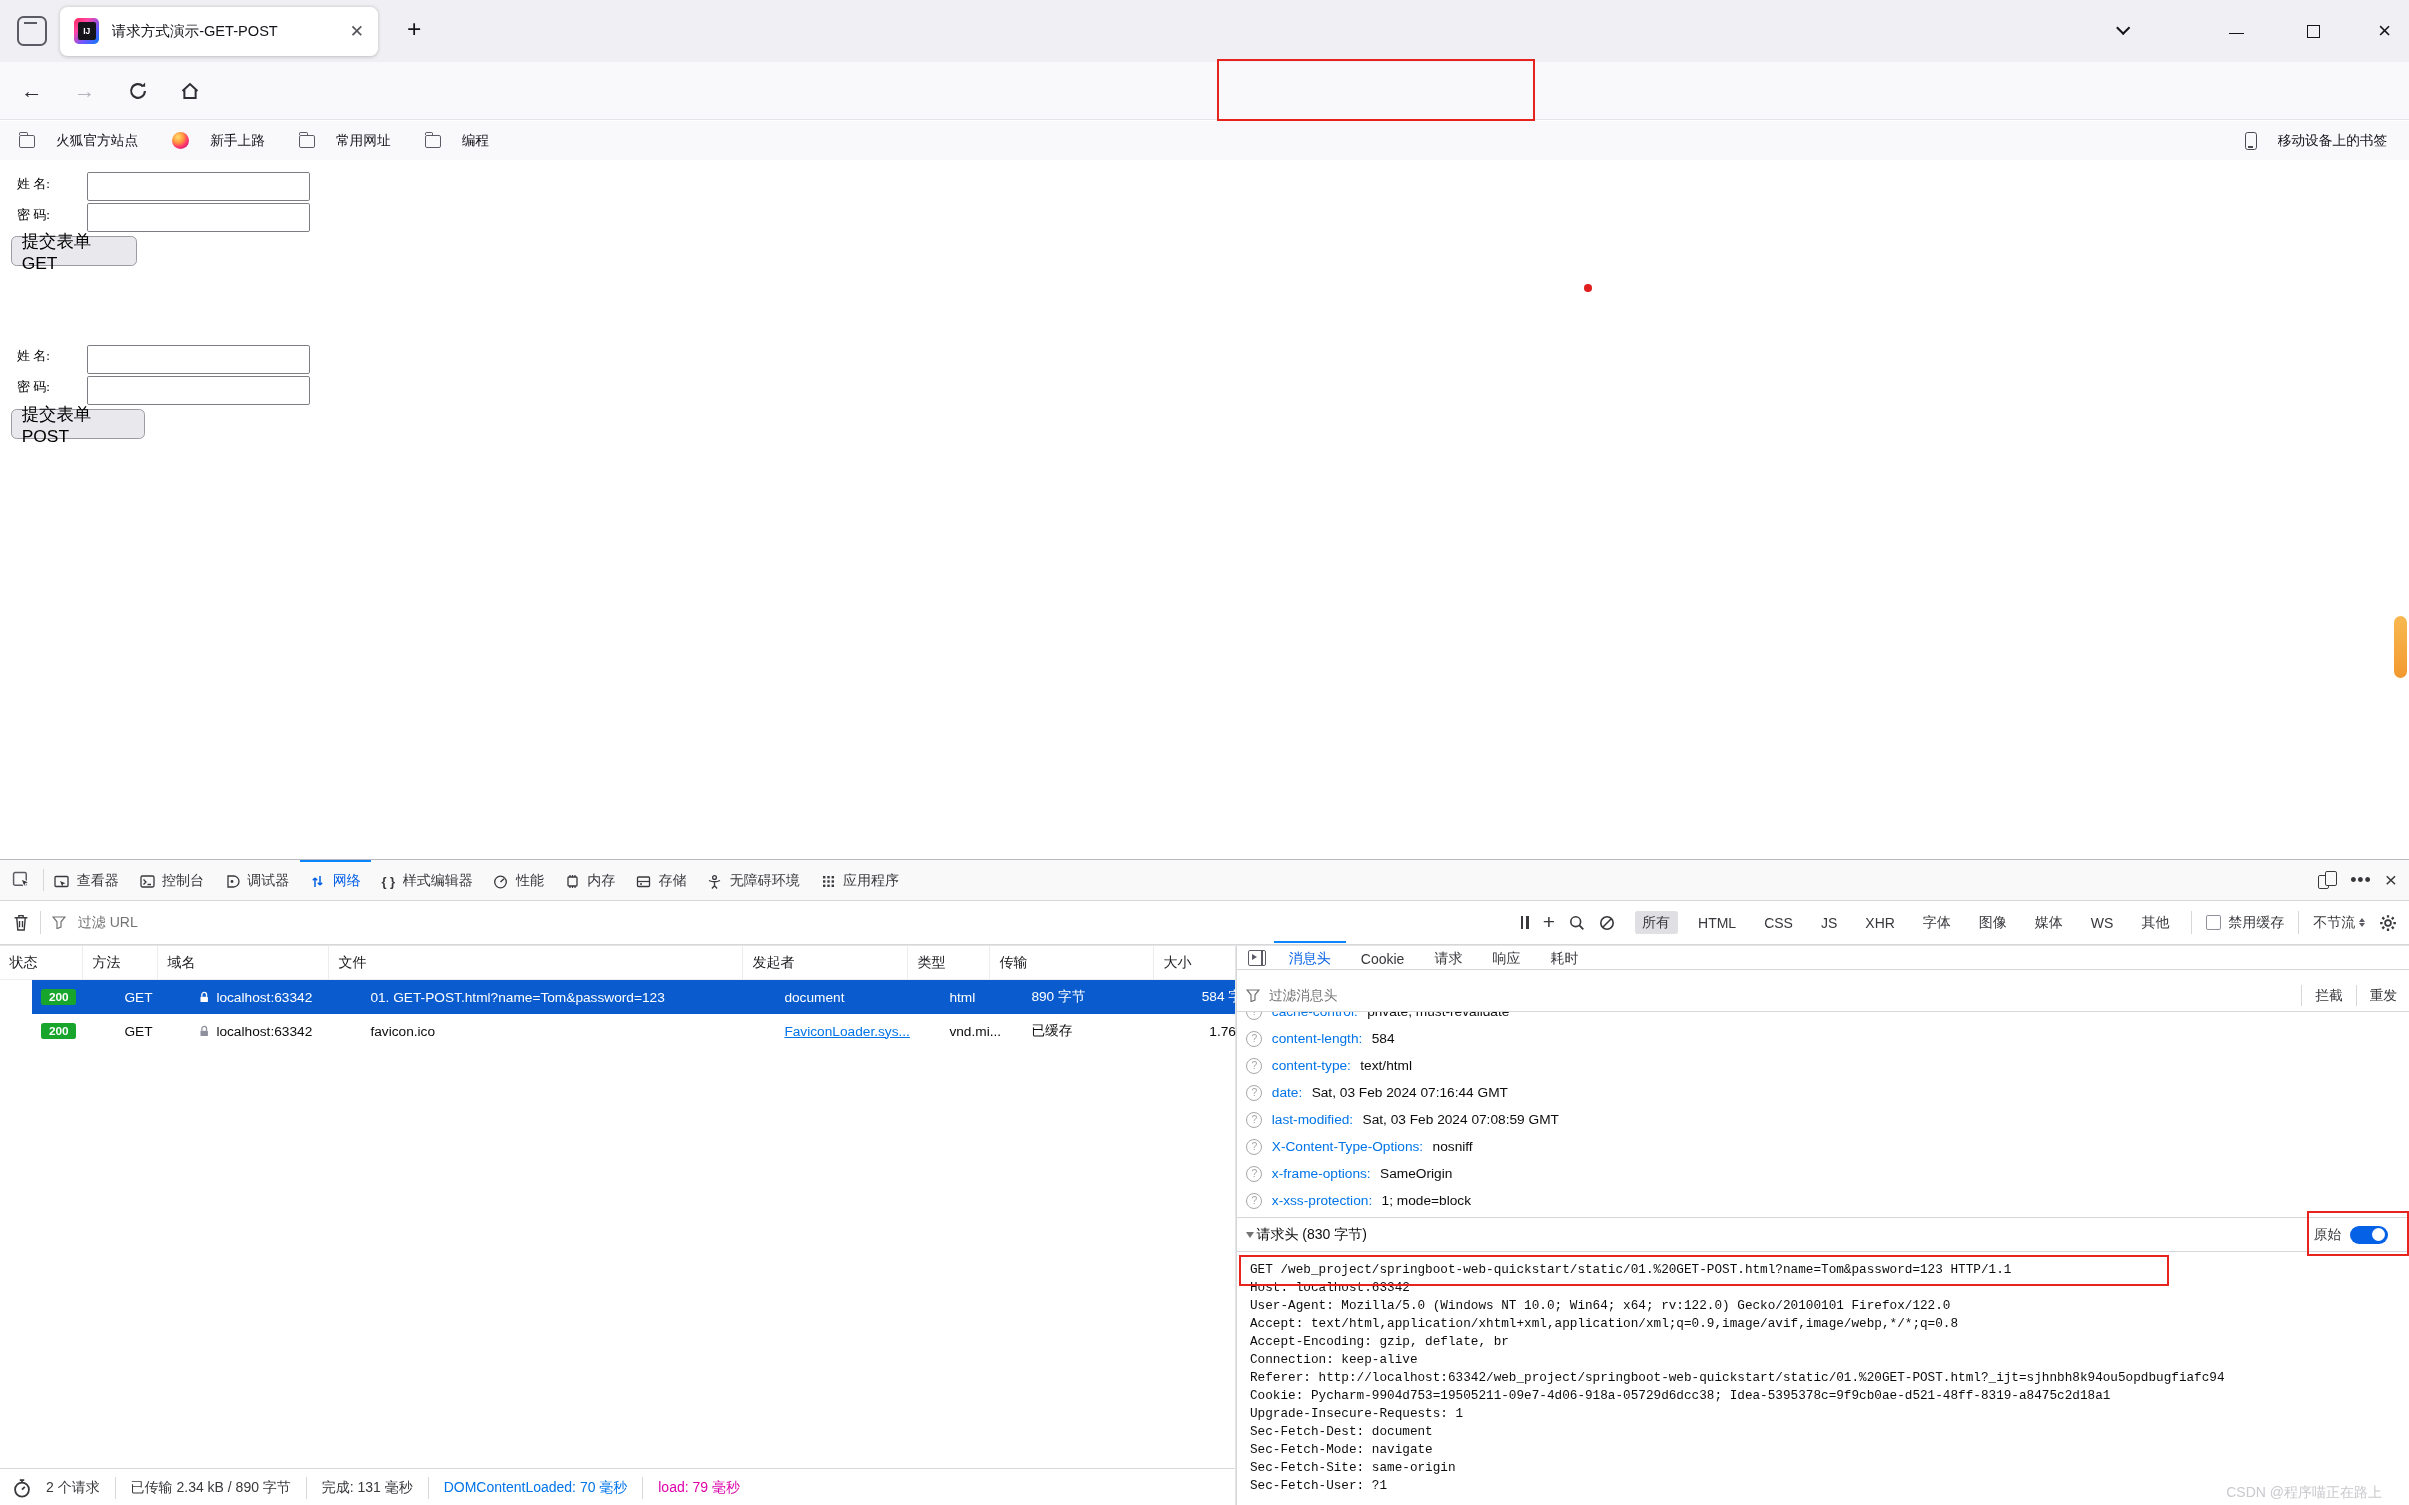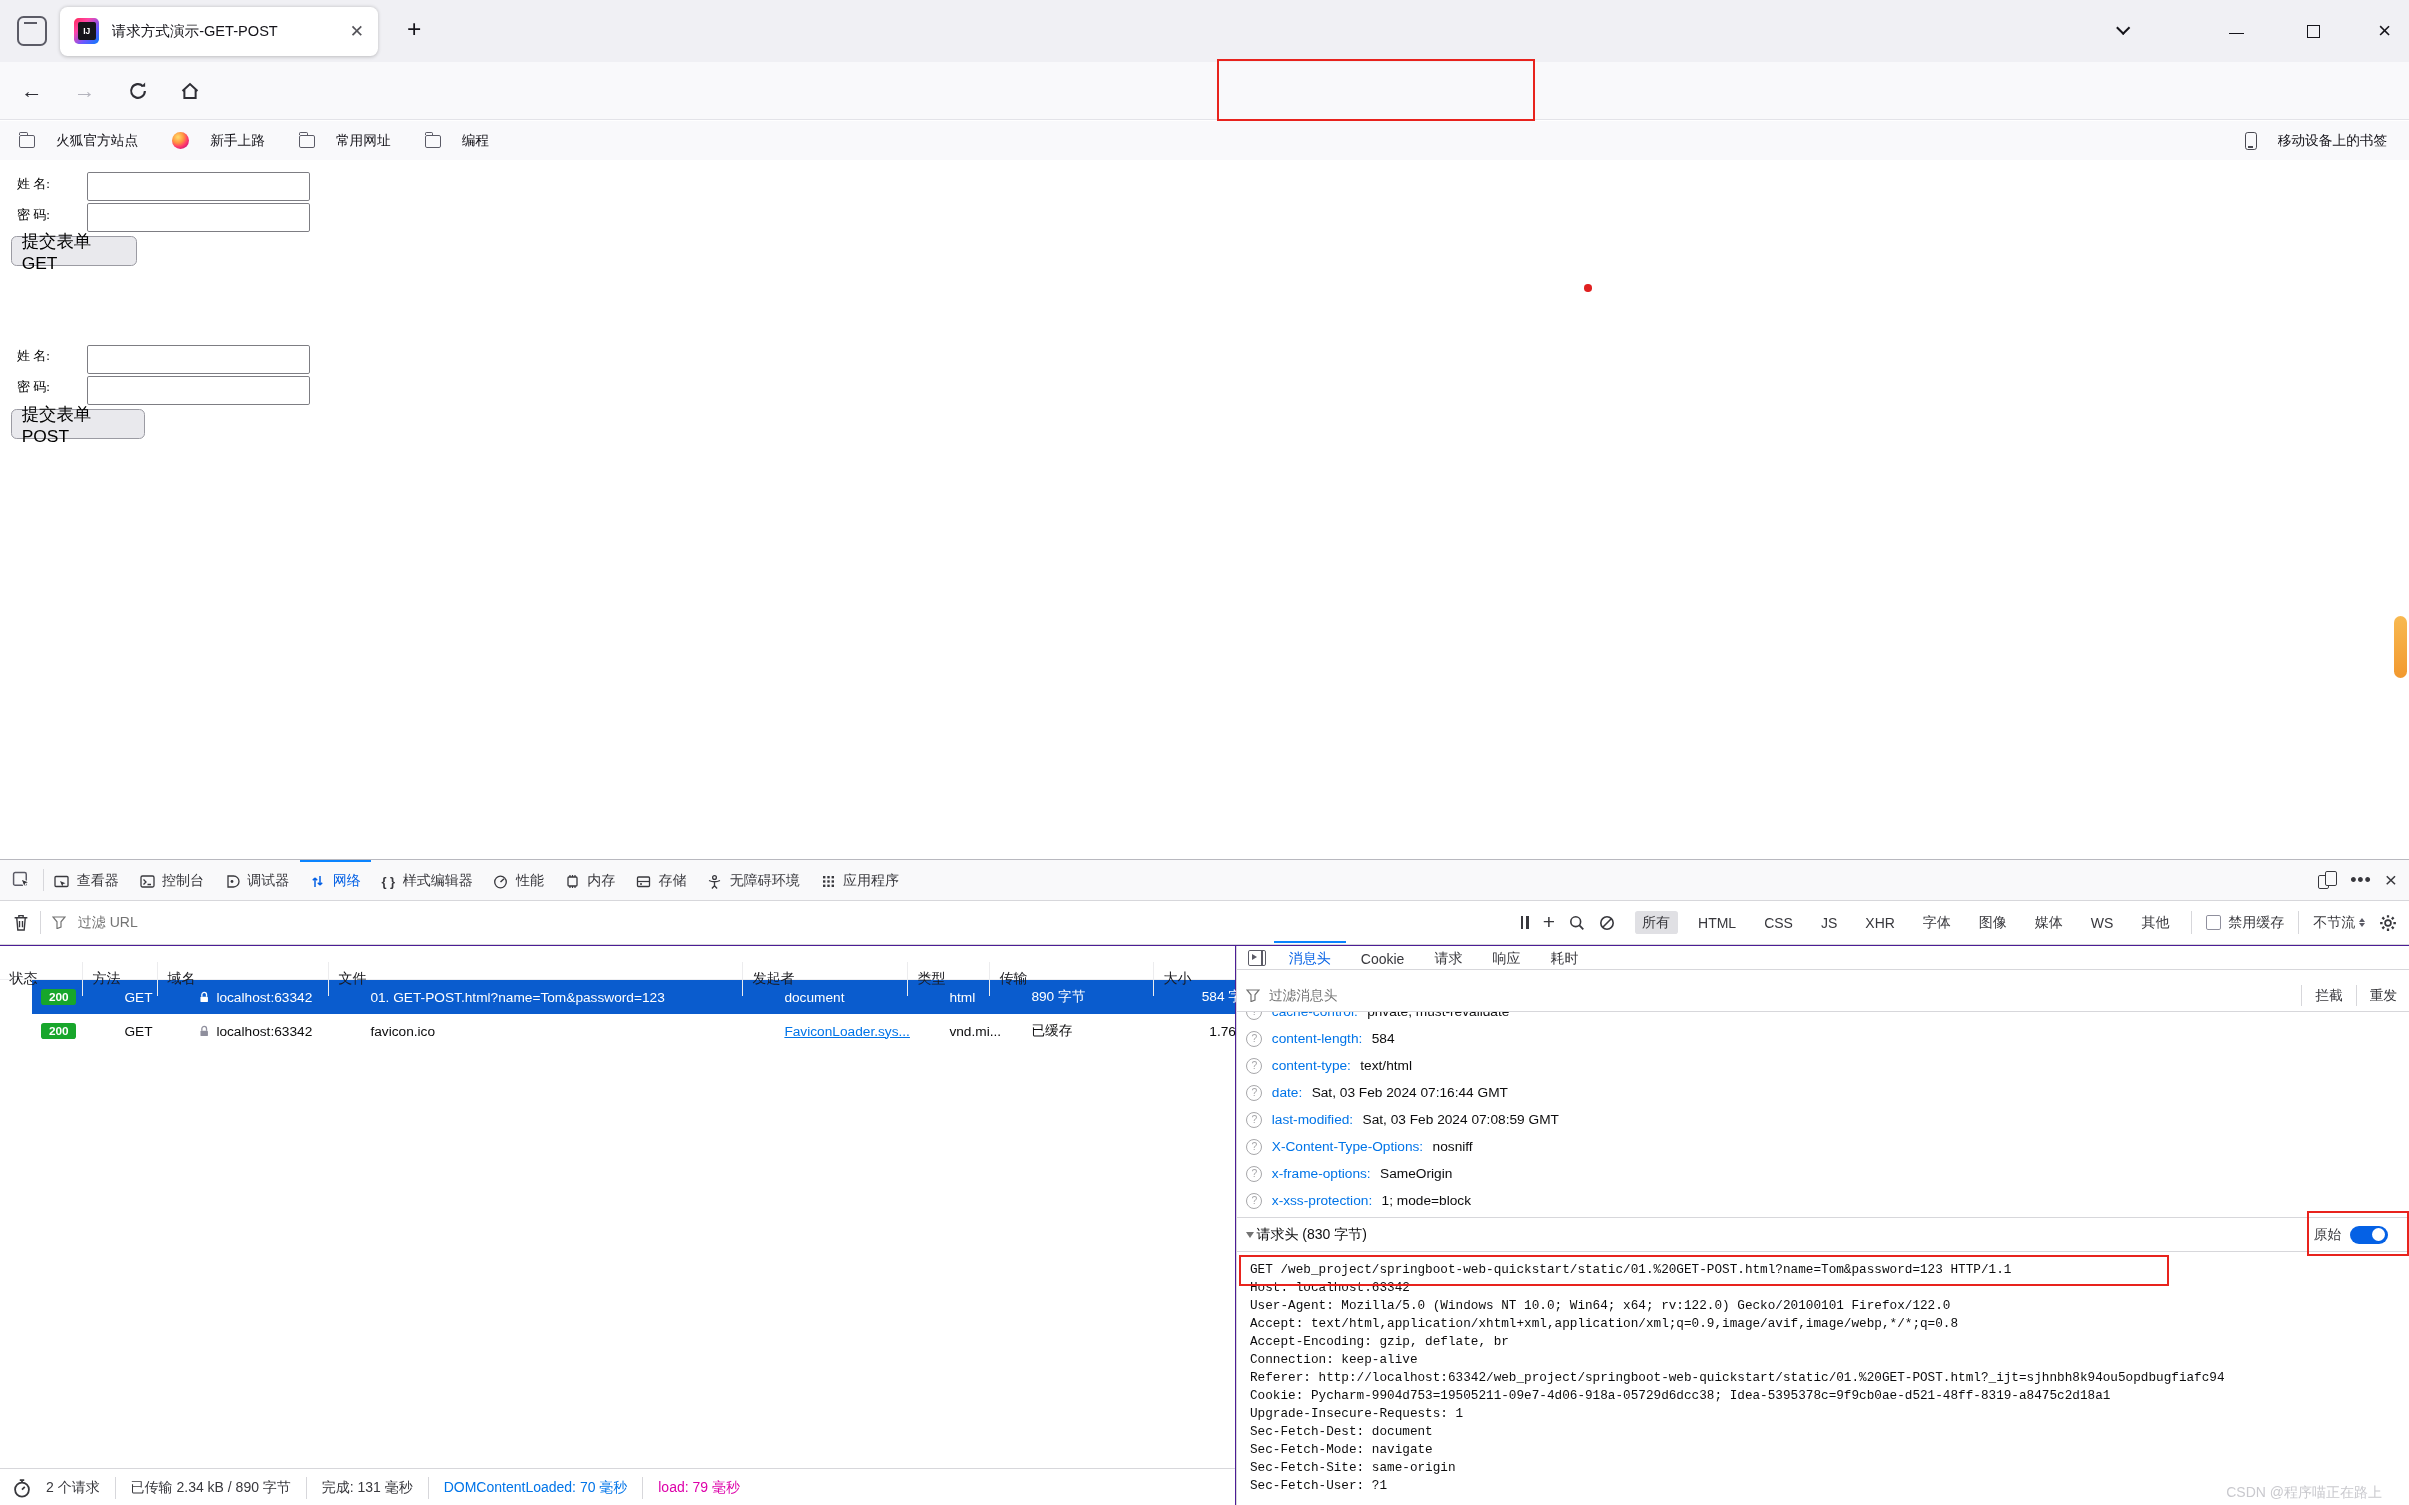--- a/index.html
+++ b/index.html
@@ -52,21 +52,21 @@
   .page { position:absolute; left:0; top:160px; width:100%; height:699px; background:#fff; }
   .flabel { position:absolute; font-family:"Liberation Serif","DejaVu Serif",serif; font-size:13px; color:#000; }
   .finput { position:absolute; width:223px; height:29px; border:0.9px solid #7d7d83; border-radius:1.9px; background:#fff; }
   .fbtn { position:absolute; height:30px; background:#e9e9ed; border:0.9px solid #9b9ba3; border-radius:5.6px;
           font-size:17.4px; color:#000; display:flex; align-items:center; justify-content:center; padding:0 9.4px; }
   .red-dot { position:absolute; left:1584px; top:284px; width:7.5px; height:7.5px; border-radius:50%; background:#e02020; }
   .scroll-marker { position:absolute; left:2394px; top:616px; width:13px; height:62px; border-radius:6.6px;
                    background:linear-gradient(#f8b950,#f2992f); }
 
   
-  .devtools { position:absolute; left:0; top:859px; width:100%; height:647px; background:#4c1d95; border-top:0.9px solid #b8b8bf; }
+  .devtools { position:absolute; left:0; top:859px; width:100%; height:647px; background:#e5e5e5; border-top:0.9px solid #b8b8bf; }
   .dt-toolbar { position:absolute; left:0; top:0; width:100%; height:41px; background:#f9f9fa; border-bottom:0.9px solid #d7d7db;
                 display:flex; align-items:center; }
   .dt-pick { width:43px; display:flex; justify-content:center; }
   .dt-tab { display:flex; align-items:center; gap:7.5px; padding:0 10.4px; height:41px; font-size:14px; color:#38383d; border-top:2.4px solid transparent; }
   .dt-tab.active { color:#0561e5; border-top-color:#0a84ff; }
   .dt-right { margin-left:auto; display:flex; align-items:center; gap:13px; padding-right:13px; color:#38383d; }
   .respic { position:relative; width:19px; height:19px; }
   .respic .r1 { position:absolute; left:0; top:4.7px; width:10.4px; height:14px; border:1.7px solid #38383d; border-radius:1.9px; background:#f9f9fa; }
   .respic .r2 { position:absolute; left:6.6px; top:0; width:12.2px; height:15px; border:1.7px solid #38383d; border-radius:1.9px; background:#f9f9fa; }
   .dots3 { font-size:18px; letter-spacing:0.9px; color:#38383d; }
@@ -84,21 +84,21 @@
   .cb { width:15px; height:15px; border:1.9px solid #8f8f9d; border-radius:1.9px; background:#fff; }
   .updown { display:inline-flex; flex-direction:column; gap:1.9px; margin-left:3.8px; }
   .updown i { width:0; height:0; border-left:3.8px solid transparent; border-right:3.8px solid transparent; }
   .updown .u { border-bottom:4.7px solid #5b5b66; }
   .updown .d { border-top:4.7px solid #5b5b66; }
 
   
   .net-pane { position:absolute; left:0; top:86px; width:1235px; height:523px; background:#fff; }
   .net-grid { display:grid; grid-template-columns:83px 75px 171px 414px 165px 82px 164px 81px; align-items:center; height:34px; }
   .net-head { font-size:14px; color:#1a1a1e; border-bottom:0.9px solid #efeff1; }
-  .net-head > div { padding-left:9.4px; border-right:0.9px solid #ececee; height:34px; display:flex; align-items:center;margin-top:16px; }
+  .net-head > div { padding-left:9.4px; border-right:0.9px solid #ececee; height:34px; display:flex; align-items:center; }
   .net-row { font-size:13.7px; color:#0c0c0d;margin-left:32px; }
   .net-row > div { padding-left:9.4px; white-space:nowrap; overflow:hidden; display:flex; align-items:center; gap:6.6px; }
   .net-row.selected { background:#0a5cce; color:#fff; }
   .badge200 { background:#17a62b; color:#fff; font-size:11.8px; font-weight:bold; padding:1.4px 7.5px; border-radius:2.8px; }
   .ralign { justify-content:flex-end; padding-right:11.3px !important; }
   .link { color:#0074e8; text-decoration:underline; }
   .net-status { position:absolute; left:0; top:608px; width:1235px; height:39px; background:#fff; border-top:0.9px solid #d7d7db;
                 display:flex; align-items:center; font-size:14px; color:#38383d; gap:15px; padding:0 13px; }
   .blue-t { color:#0074e8; }
   .pink-t { color:#dd00a9; }

